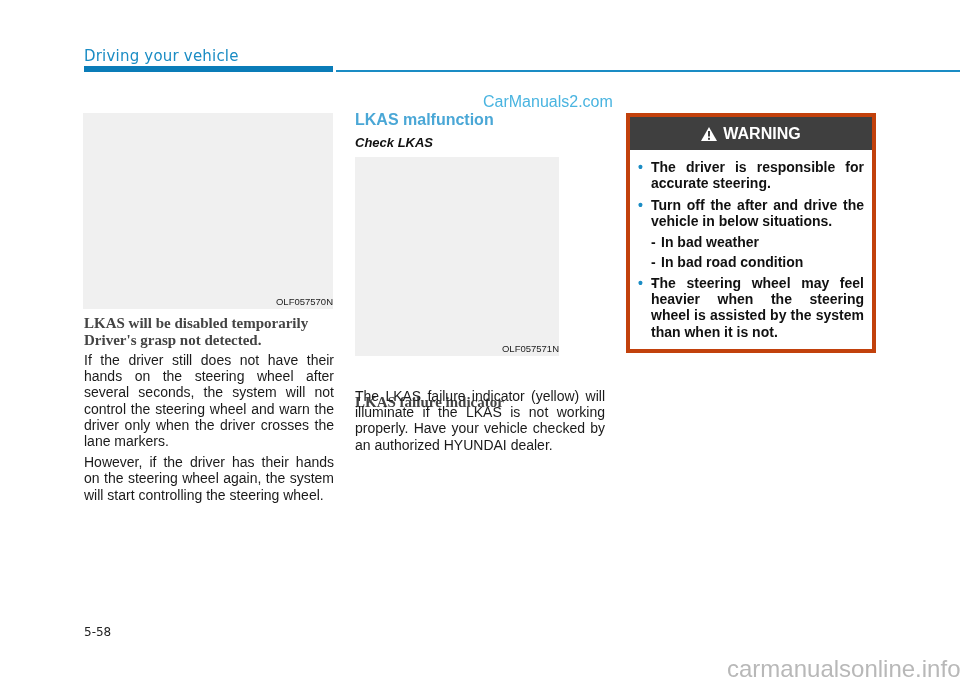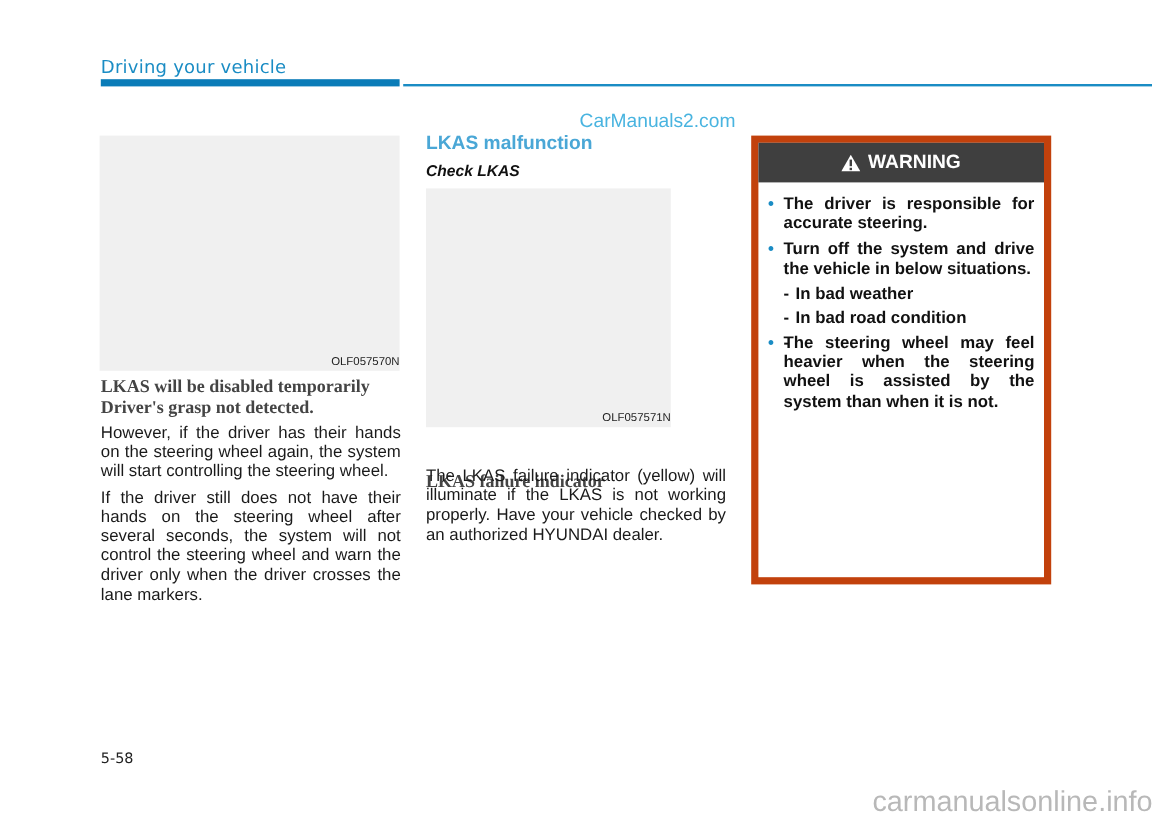--- a/index.html
+++ b/index.html
@@ -10,21 +10,21 @@
   .bar-thick { left:84px; top:66px; width:249px; height:6px; background:#0a7cb8; }
   .bar-thin { left:336px; top:70px; width:624px; height:2px; background:#1a8cc4; }
   .watermark-top { left:483px; top:93px; font-size:16px; color:#49b4e0; }
   .img-ph { background:#f0f0f0; }
   .img-label { font-size:9.5px; color:#222; text-align:right; }
   .serif-h { font-family:"Liberation Serif", serif; font-weight:bold; font-size:15px; color:#444; line-height:17px; }
   .body-text { font-size:14px; line-height:16.2px; text-align:justify; color:#1a1a1a; }
   .body-text p { margin:0 0 5px 0; }
   .blue-h { font-weight:bold; font-size:16px; color:#4aa7d6; }
   .italic-h { font-weight:bold; font-style:italic; font-size:13px; color:#111; }
-  .warn-box { left:626px; top:113px; width:250px; height:374px; border:6px solid #c2410c; box-sizing:border-box; }
+  .warn-box { left:626px; top:113px; width:250px; height:240px; border:4px solid #c2410c; box-sizing:border-box; }
   .warn-head { height:33px; background:#3f3f3f; color:#fff; display:flex; align-items:center; justify-content:center; font-weight:bold; font-size:16px; gap:6px; }
   .warn-body { padding:9px 8px 0 8px; font-weight:bold; font-size:14px; line-height:16.3px; color:#111; }
   .bullet { position:relative; padding-left:13px; margin-bottom:5px; text-align:justify; }
   .bullet .dot { position:absolute; left:0; top:0; color:#1a8cc4; }
   .sub { position:relative; padding-left:23px; margin-bottom:4px; text-align:justify; }
   .sub .dash { position:absolute; left:13px; top:0; }
   .page-num { left:84px; top:625px; font-family:"DejaVu Sans", sans-serif; font-size:12px; color:#222; }
   .watermark-bot { left:727px; top:655px; font-size:24px; color:#b8b8b8; }
 </style>
 </head>
@@ -37,22 +37,22 @@
 <div class="abs watermark-top">CarManuals2.com</div>
 
 <div class="abs img-ph" style="left:83px; top:113px; width:250px; height:196px;">
   <div class="abs img-label" style="right:0; bottom:2px;">OLF057570N</div>
 </div>
 <div class="abs serif-h" style="left:84px; top:315px; width:250px;">
   <div>LKAS will be disabled temporarily</div>
   <div>Driver's grasp not detected.</div>
 </div>
 <div class="abs body-text" style="left:84px; top:352px; width:250px;">
+  <p>If the driver still does not have their hands on the steering wheel after several seconds, the system will not control the steering wheel and warn the driver only when the driver crosses the lane markers.</p>
   <p>However, if the driver has their hands on the steering wheel again, the system will start controlling the steering wheel.</p>
-  <p>If the driver still does not have their hands on the steering wheel after several seconds, the system will not control the steering wheel and warn the driver only when the driver crosses the lane markers.</p>
 </div>
 
 <div class="abs blue-h" style="left:355px; top:111px;">LKAS malfunction</div>
 <div class="abs italic-h" style="left:355px; top:135px;">Check LKAS</div>
 <div class="abs img-ph" style="left:355px; top:157px; width:204px; height:199px;">
   <div class="abs img-label" style="right:0; bottom:2px;">OLF057571N</div>
 </div>
 <div class="abs serif-h" style="left:355px; top:368px;margin-top:26px;">LKAS failure indicator</div>
 <div class="abs body-text" style="left:355px; top:388px; width:250px;">
   <p>The LKAS failure indicator (yellow) will illuminate if the LKAS is not working properly. Have your vehicle checked by an authorized HYUNDAI dealer.</p>
@@ -62,21 +62,21 @@
   <div class="warn-head">
     <svg width="16" height="14" viewBox="0 0 16 14">
       <path d="M8 0 L16 14 L0 14 Z" fill="#fff"></path>
       <rect x="7" y="4" width="2" height="5.5" fill="#3f3f3f"></rect>
       <rect x="7" y="10.8" width="2" height="2" fill="#3f3f3f"></rect>
     </svg>
     <span>WARNING</span>
   </div>
   <div class="warn-body">
     <div class="bullet"><span class="dot">•</span><span>The driver is responsible for accurate steering.</span></div>
-    <div class="bullet"><span class="dot">•</span><span>Turn off the system and drive the vehicle in below situations.</span></div>
+    <div class="bullet"><span class="dot">•</span><span>Turn off the after and drive the vehicle in below situations.</span></div>
     <div class="sub"><span class="dash">-</span><span>In bad weather</span></div>
     <div class="sub"><span class="dash">-</span><span>In bad road condition</span></div>
     <div class="sub"><span class="dash">-</span></div>
     <div class="bullet"><span class="dot">•</span><span>The steering wheel may feel heavier when the steering wheel is assisted by the system than when it is not.</span></div>
   </div>
 </div>
 
 <div class="abs page-num">5-58</div>
 <div class="abs watermark-bot">carmanualsonline.info</div>
 

